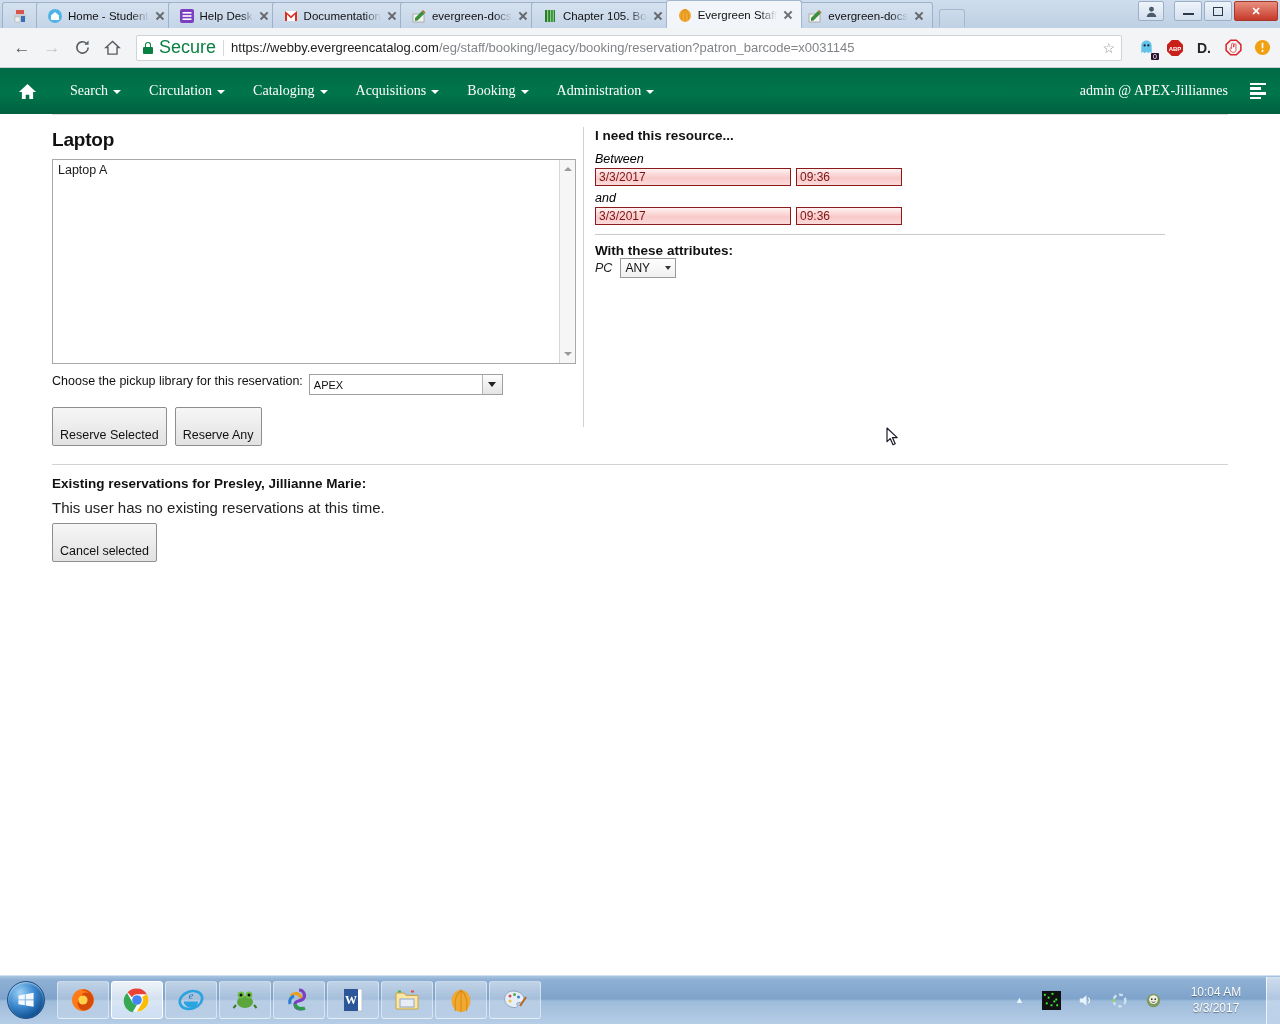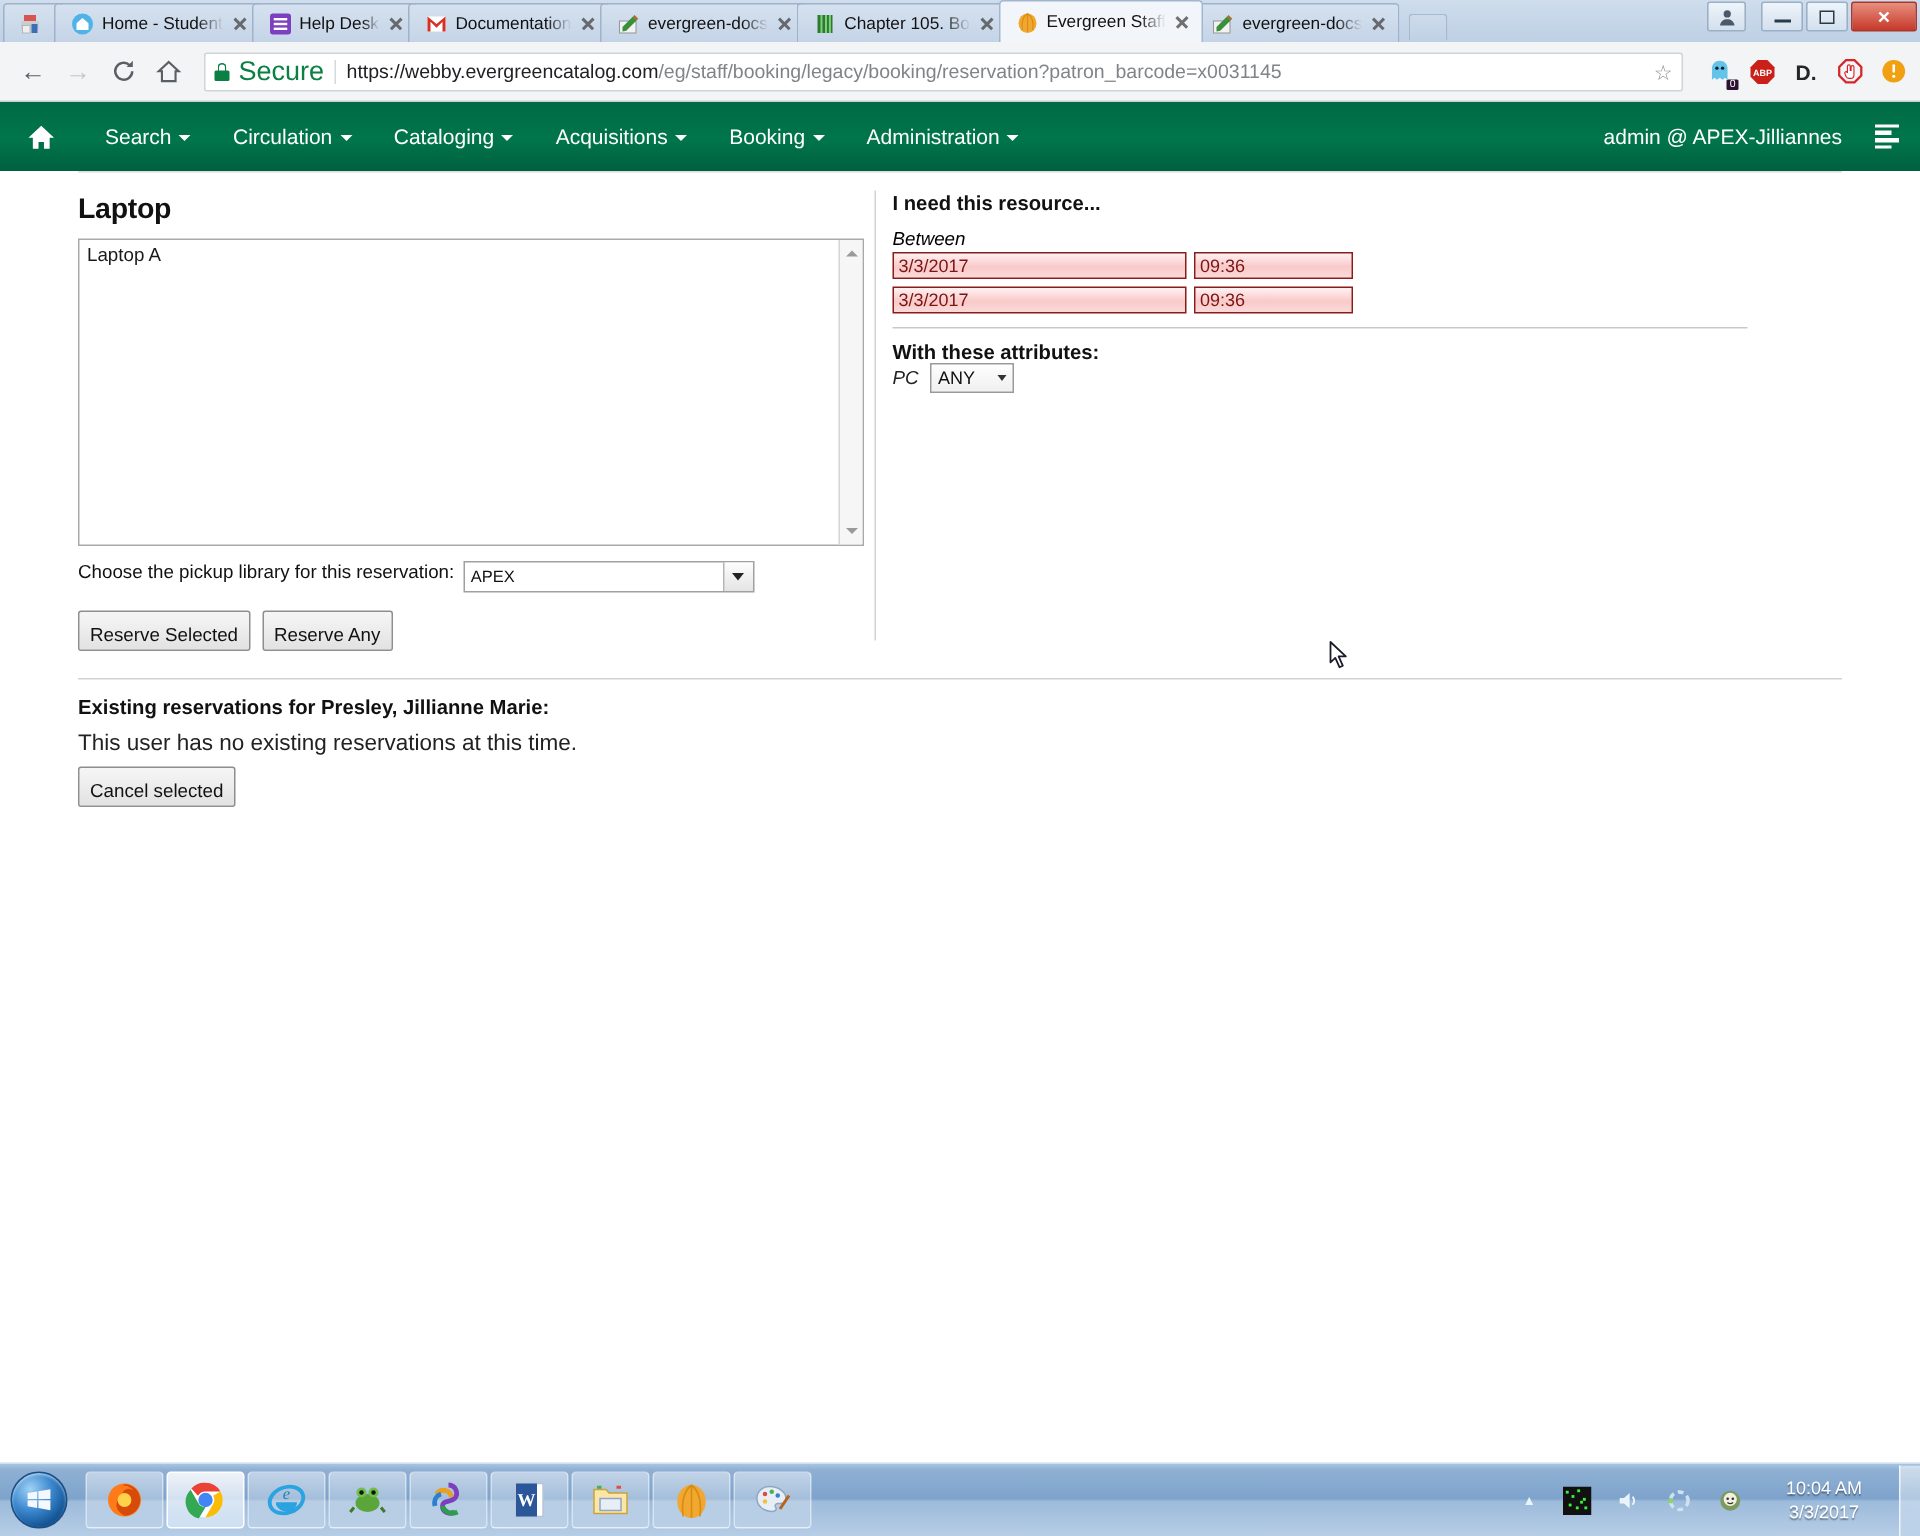--- a/index.html
+++ b/index.html
@@ -112,20 +112,21 @@
   .ext-ico { width:20px; height:20px; display:flex; align-items:center; justify-content:center; font-size:11px; position:relative; }
 
   
   .page { background:#fff; height: 907px; position: relative; }
 
   .eg-nav {
     height: 46px;
     background: linear-gradient(to bottom,#006b46,#00754c 55%,#00603f);
     display:flex; align-items:center; color:#fff; padding-left: 10px;
     font-size: 14px;
+    font-family: Liberation Serif, serif;
   }
   .eg-home { width: 34px; display:flex; align-items:center; justify-content:center; margin-right: 12px; }
   .eg-item { padding: 0 14px; white-space:nowrap; }
   .caret { display:inline-block; margin-left:5px; border-left:4px solid transparent; border-right:4px solid transparent; border-top:4px solid #fff; vertical-align: middle; }
   .eg-right { margin-left:auto; display:flex; align-items:center; padding-right: 14px; gap: 22px; }
   .eg-user { font-size: 14px; }
   .ham { display:flex; flex-direction:column; gap:2px; }
   .ham i { display:block; width:16px; height:2.6px; background:#fff; }
   .ham i:nth-child(2) { width: 11px; }
   .ham i:nth-child(4) { width: 11px; }
@@ -170,21 +171,21 @@
     display:flex; align-items:center; justify-content:center;
   }
   .tri-dn-sm { width:0;height:0;border-left:4px solid transparent;border-right:4px solid transparent;border-top:5px solid #222;}
 
   .btn-row { margin-top: 12px; display:flex; gap: 8px; }
   .btn {
     font-family:"Liberation Sans",sans-serif;
     font-size: 12.5px; color:#111;
     background: linear-gradient(to bottom,#f6f6f6,#e2e2e2);
     border:1px solid #8e8e8e; border-radius:2px;
-    padding: 8px 7px 3px 7px; line-height: 14px;
+    padding: 20px 7px 3px 7px; line-height: 14px;
   }
 
   h3.rneed { font-size: 13.5px; font-weight: bold; color:#111; margin-bottom: 9px; margin-top:5px; }
   .lbl-it { font-style: italic; font-size: 12.5px; color:#000000; margin-bottom: 2px; }
   .dt-row { display:flex; gap: 5px; margin-bottom: 5px; }
   .dt-field {
     height: 18px;
     border:1px solid #8b1a1a;
     background: linear-gradient(to bottom,#fff2f2,#f9c9c9 55%,#fbdada);
     color:#7d1313; font-size: 12px;
@@ -496,20 +497,21 @@
 
         <div class="col-right">
           <h3 class="rneed">I need this resource...</h3>
 
           <div class="lbl-it">Between</div>
           <div class="dt-row">
             <div class="dt-field dt-date">3/3/2017</div>
             <div class="dt-field dt-time">09:36</div>
           </div>
 
+          <div class="lbl-it">and</div>
           <div class="dt-row">
             <div class="dt-field dt-date">3/3/2017</div>
             <div class="dt-field dt-time">09:36</div>
           </div>
 
           <div class="hr-attr"></div>
           <h3 class="attrs">With these attributes:</h3>
 
           <div class="attr-row">
             <span class="attr-name">PC</span>

